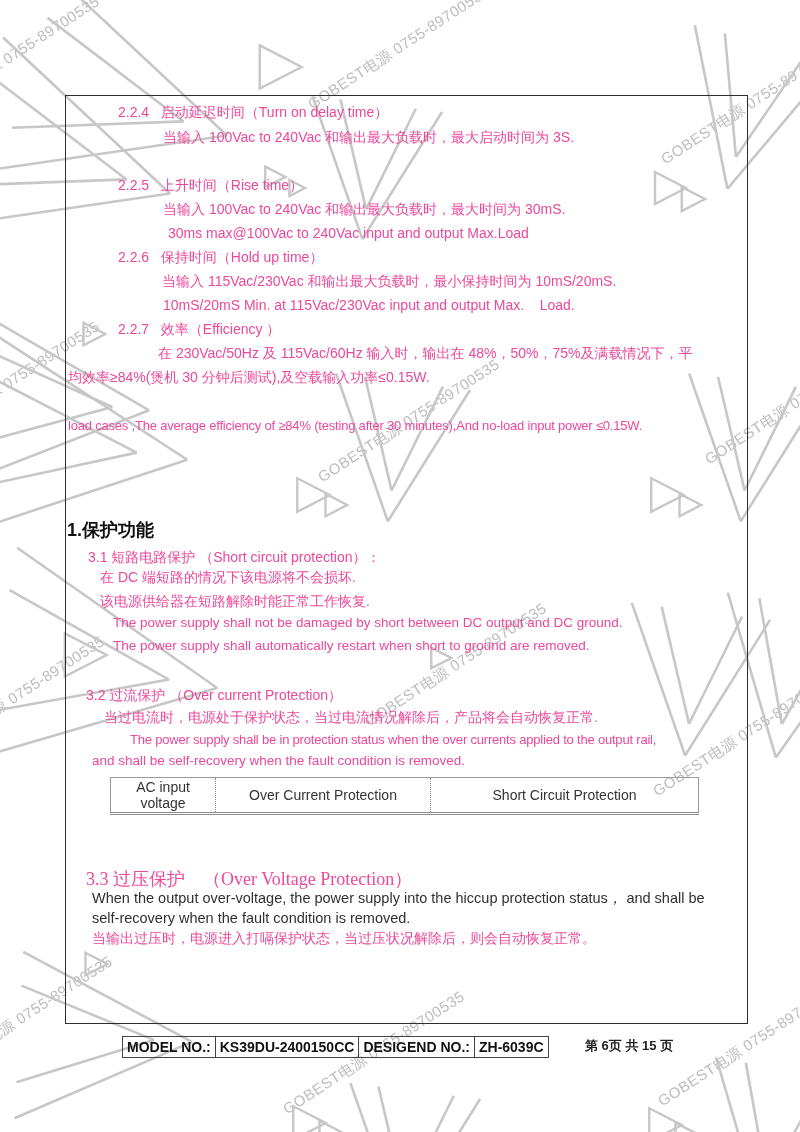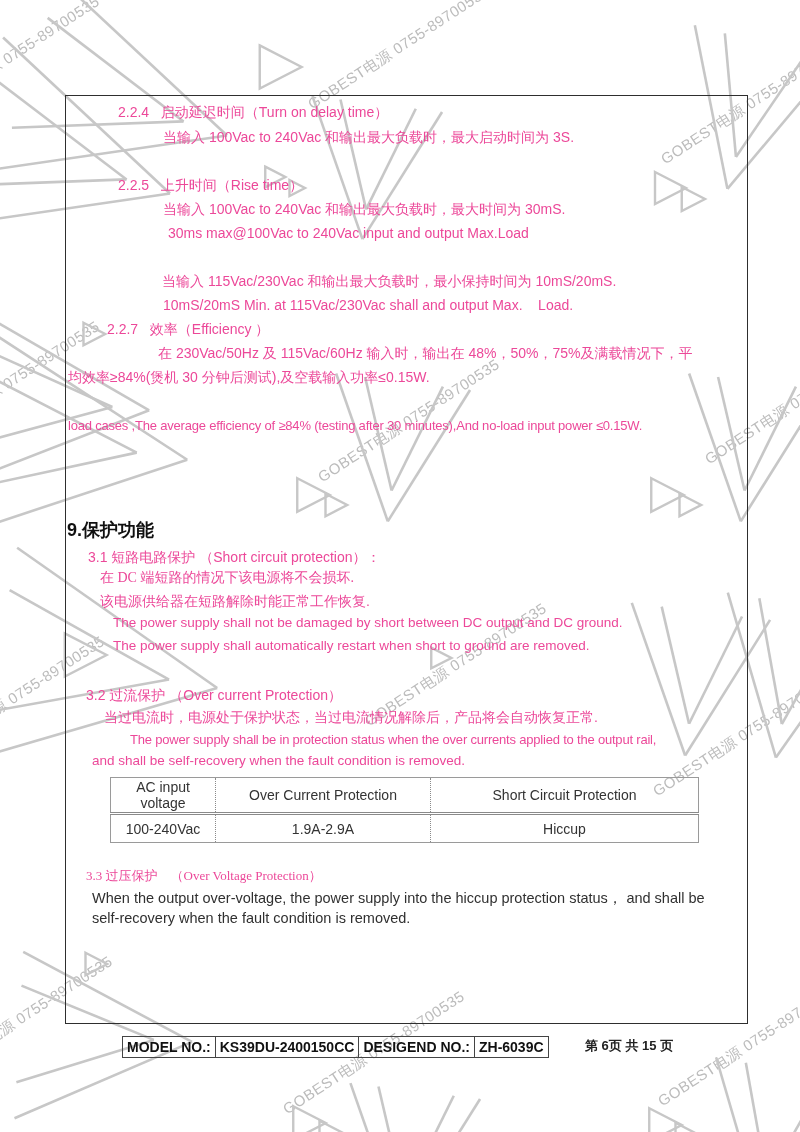--- a/index.html
+++ b/index.html
@@ -14,21 +14,21 @@
   
   .doc-border{position:absolute;left:65px;top:95px;width:681px;height:927px;
               border:1px solid #2e2e2e;z-index:1;}
   
   .ln{position:absolute;z-index:2;white-space:pre;font-size:14px;color:#ec4899;
       font-family:"Liberation Sans",sans-serif;}
   .en{font-size:13.5px;}
   .en2{font-size:14.5px;color:#303030;}
   .en-sm{font-size:13px;letter-spacing:-.2px;}
   .h3{font-size:18px;font-weight:bold;color:#101010;}
-  .serif{font-family:"Liberation Serif",serif;font-size:13px;}
+  .serif{font-family:"Liberation Serif",serif;font-size:18px;}
   
   .spec-table{position:absolute;left:110px;top:777px;width:588px;z-index:2;
               border-collapse:collapse;table-layout:fixed;
               font-size:14px;color:#333;text-align:center;
               border:1px solid #9a9a9a;}
   .spec-table th{font-weight:normal;height:30px;border-bottom:3px double #8a8a8a;margin-top:24px;}
   .spec-table td{height:25px;border-bottom:1px dashed #9a9a9a;}
   .spec-table th + th, .spec-table td + td{border-left:1px dotted #8a8a8a;}
   
   .ft{position:absolute;left:122px;top:1036px;z-index:2;border-collapse:collapse;
@@ -169,32 +169,33 @@
 
   <div class="doc-border"></div>
 
   <div class="ln" style="left:118px;top:104px;">2.2.4   启动延迟时间（Turn on delay time）</div>
   <div class="ln" style="left:163px;top:129px;">当输入 100Vac to 240Vac 和输出最大负载时，最大启动时间为 3S.</div>
 
   <div class="ln" style="left:118px;top:177px;">2.2.5   上升时间（Rise time）</div>
   <div class="ln" style="left:163px;top:201px;">当输入 100Vac to 240Vac 和输出最大负载时，最大时间为 30mS.</div>
   <div class="ln" style="left:168px;top:225px;">30ms max@100Vac to 240Vac input and output Max.Load</div>
 
+  <div class="ln" style="left:118px;top:249px;">2.2.6   保持时间（Hold up time）</div>
   <div class="ln" style="left:162px;top:273px;">当输入 115Vac/230Vac 和输出最大负载时，最小保持时间为 10mS/20mS.</div>
-  <div class="ln" style="left:163px;top:297px;">10mS/20mS Min. at 115Vac/230Vac shall and output Max.    Load.</div>
-
-  <div class="ln" style="left:107px;top:321px;">2.2.7   效率（Efficiency ）</div>
+  <div class="ln" style="left:163px;top:297px;">10mS/20mS Min. at 115Vac/230Vac input and output Max.    Load.</div>
+
+  <div class="ln" style="left:118px;top:321px;">2.2.7   效率（Efficiency ）</div>
   <div class="ln" style="left:158px;top:345px;">在 230Vac/50Hz 及 115Vac/60Hz 输入时，输出在 48%，50%，75%及满载情况下，平</div>
   <div class="ln" style="left:68px;top:369px;">均效率≥84%(煲机 30 分钟后测试),及空载输入功率≤0.15W.</div>
   <div class="ln en-sm" style="left:68px;top:418px;">load cases ,The average efficiency of ≥84% (testing after 30 minutes),And no-load input power ≤0.15W.</div>
 
-  <div class="ln h3" style="left:67px;top:518px;">9.保护功能</div>
+  <div class="ln h3" style="left:67px;top:518px;">1.保护功能</div>
 
   <div class="ln" style="left:88px;top:549px;">3.1 短路电路保护 （Short circuit protection）：</div>
-  <div class="ln" style="left:100px;top:569px;font-family:Liberation Serif, serif;">在 DC 端短路的情况下该电源将不会损坏.</div>
+  <div class="ln" style="left:100px;top:569px;">在 DC 端短路的情况下该电源将不会损坏.</div>
   <div class="ln" style="left:100px;top:593px;">该电源供给器在短路解除时能正常工作恢复.</div>
   <div class="ln en" style="left:113px;top:615px;">The power supply shall not be damaged by short between DC output and DC ground.</div>
   <div class="ln en" style="left:113px;top:638px;">The power supply shall automatically restart when short to ground are removed.</div>
 
   <div class="ln" style="left:86px;top:687px;">3.2 过流保护 （Over current Protection）</div>
   <div class="ln en-sm" style="left:130px;top:732px;">The power supply shall be in protection status when the over currents applied to the output rail,</div>
   <div class="ln" style="left:104px;top:709px;">当过电流时，电源处于保护状态，当过电流情况解除后，产品将会自动恢复正常.</div>
   <div class="ln en" style="left:92px;top:753px;">and shall be self-recovery when the fault condition is removed.</div>
 
   <table class="spec-table">
@@ -202,31 +203,27 @@
         <col style="width:105px">
         <col style="width:215px">
         <col style="width:268px">
       </colgroup>
     <tbody>
         <tr>
       <th>AC input voltage</th>
       <th>Over Current Protection</th>
       <th>Short Circuit Protection</th>
     </tr>
-    <tr>
-      <td>100-240Vac</td>
-      <td>1.9A-2.9A</td>
-      <td>Hiccup</td>
-    </tr>
   </tbody>
     </table>
 
   <div class="ln serif" style="left:86px;top:867px;">3.3 过压保护　（Over Voltage Protection）</div>
   <div class="ln en2" style="left:92px;top:889px;">When the output over-voltage, the power supply into the hiccup protection status， and shall be</div>
   <div class="ln en2" style="left:92px;top:910px;">self-recovery when the fault condition is removed.</div>
+  <div class="ln" style="left:92px;top:930px;">当输出过压时，电源进入打嗝保护状态，当过压状况解除后，则会自动恢复正常。</div>
 
   <table class="ft">
     <tbody>
         <tr>
       <td style="width:66px">MODEL NO.:</td>
       <td style="width:102px">KS39DU-2400150CC</td>
       <td style="width:82px">DESIGEND NO.:</td>
       <td style="width:56px">ZH-6039C</td>
     </tr>
   </tbody>

